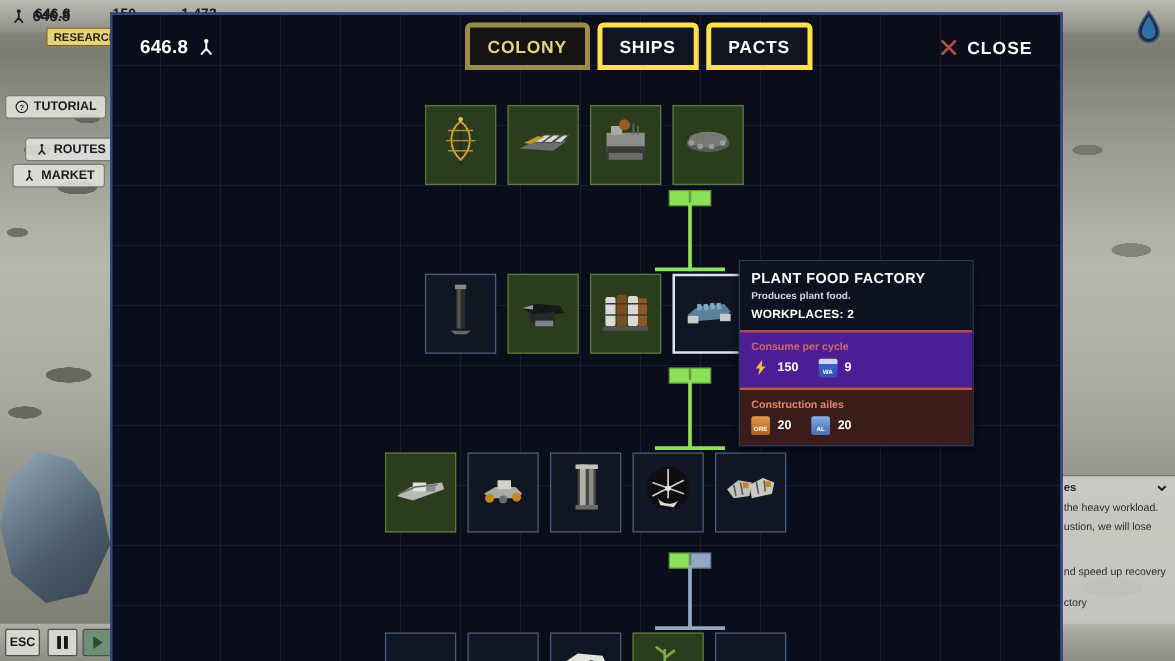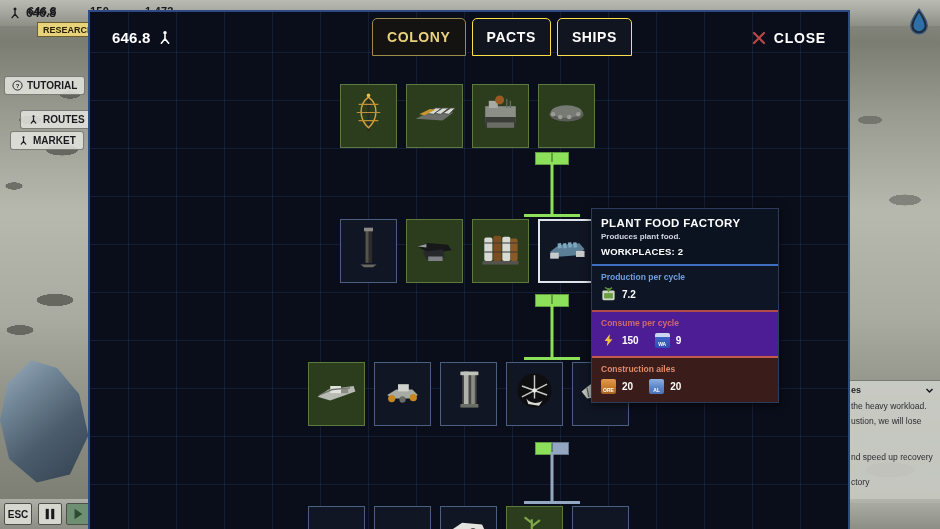--- a/index.html
+++ b/index.html
@@ -109,21 +109,21 @@
   .pop-readout {
     position: absolute; left: 22px; top: 17px; display: flex; align-items: center; gap: 6px;
     color: #ffffff; font-size: 15px; font-weight: bold; letter-spacing: .2px;
   }
   .pop-readout .gi { width: 16px; height: 17px; }
 
   .tabs { position: absolute; left: 282px; top: 6px; display: flex; gap: 6px; }
   .tab {
     min-width: 66px; height: 38px; padding: 0 14px; display: flex; align-items: center;
     justify-content: center; font-size: 14px; font-weight: bold; letter-spacing: .6px;
-    color: #ffffff; background: #11151f; border: 1px solid #fde047;
+    color: #ffffff; background: #11151f; border: 4px solid #fde047;
     border-radius: 5px 5px 0 0; cursor: pointer;
   }
   .tab.active { color: #e8d27a; border-color: #9a8b4a; background: #151312; }
 
   .close-btn {
     position: absolute; right: 22px; top: 18px; display: flex; align-items: center; gap: 8px;
     color: #fff; font-size: 14px; font-weight: bold; letter-spacing: .8px; cursor: pointer;
   }
   .close-x { width: 14px; height: 14px; }
 
@@ -269,22 +269,22 @@
       <svg class="gi" viewBox="0 0 24 24">
         <g stroke="#ffffff" stroke-width="2.4" fill="none" stroke-linecap="round">
           <circle cx="12" cy="5" r="2.6" fill="#ffffff" stroke="none"></circle>
           <path d="M12 8 V14 M12 14 L6.5 20.5 M12 14 L17.5 20.5"></path>
         </g>
       </svg>
     </div>
 
     <div class="tabs">
       <div class="tab active">COLONY</div>
+      <div class="tab">SHIPS</div>
       <div class="tab">PACTS</div>
-      <div class="tab">SHIPS</div>
     </div>
 
     <div class="close-btn">
       <svg class="close-x" viewBox="0 0 14 14">
         <path d="M2 2 L12 12 M12 2 L2 12" stroke="#b44a46" stroke-width="2.2" stroke-linecap="round"></path>
       </svg>
       <span>CLOSE</span>
     </div>
 
     <div class="tree">
@@ -470,33 +470,20 @@
 
     </div>
 
     <div class="tooltip">
       <div class="tt-main">
         <div class="tt-title">PLANT FOOD FACTORY</div>
         <div class="tt-desc">Produces plant food.</div>
         <div class="tt-work">WORKPLACES: 2</div>
       </div>
 
-      <div class="tt-sec prod">
-        <div class="tt-sec-h">Production per cycle</div>
-        <div class="res-row">
-          <div class="res">
-            <svg class="res-ic" viewBox="0 0 16 16">
-              <rect x="1" y="4" width="14" height="11" rx="1.5" fill="#cfd6c4"></rect>
-              <path d="M8 6 L8 1 M8 3 L4 0.5 M8 3.5 L12 0.8" stroke="#5f9433" stroke-width="1.6" fill="none"></path>
-              <rect x="3" y="7" width="10" height="6" fill="#6a9e3f"></rect>
-            </svg>
-            <span class="res-val">7.2</span>
-          </div>
-        </div>
-      </div>
 
       <div class="tt-sec cons">
         <div class="tt-sec-h">Consume per cycle</div>
         <div class="res-row">
           <div class="res">
             <svg class="res-ic" viewBox="0 0 16 16" style="background:none">
               <path d="M9.5 1 L3.5 9 L7 9 L6 15 L12.5 7 L9 7 Z" fill="#f2c33a"></path>
             </svg>
             <span class="res-val">150</span>
           </div>

